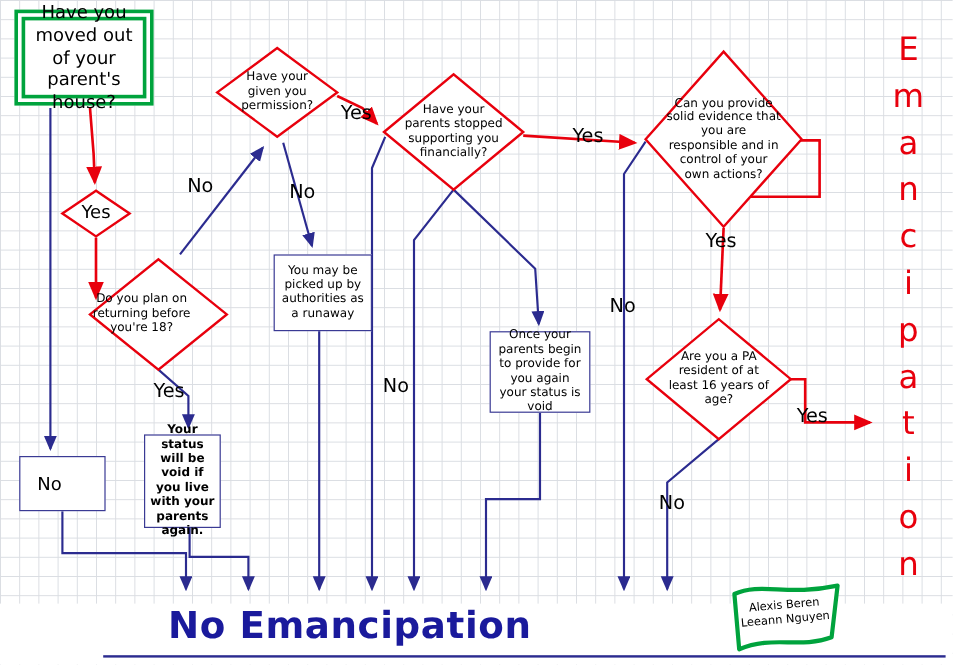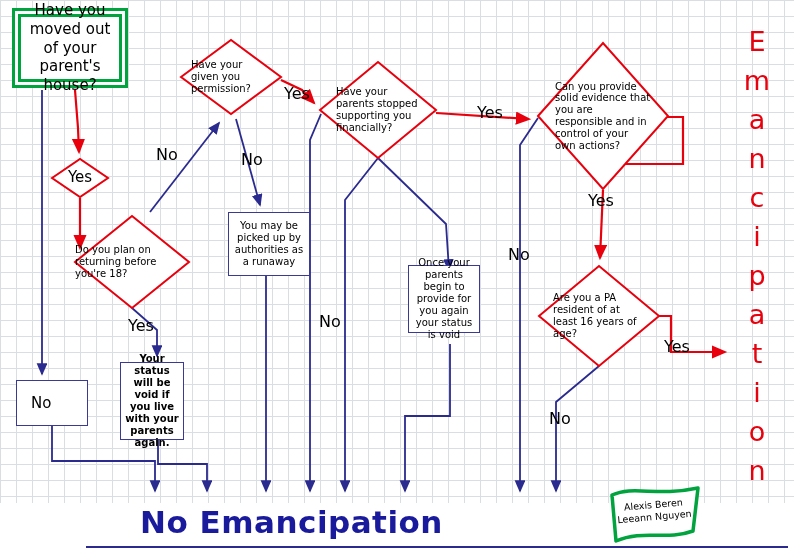--- a/index.html
+++ b/index.html
@@ -20,21 +20,21 @@
     display:flex;align-items:center;justify-content:center;
     text-align:center;font-size:10px;line-height:1.2;padding:2px 4px;box-sizing:border-box;
   }
   .start{
     background:#fff;border:9px double #00a33d;
     display:flex;align-items:center;justify-content:center;
     text-align:center;font-size:15px;line-height:1.25;box-sizing:border-box;padding:2px;
   }
   .dlabel{
     display:flex;align-items:center;justify-content:center;
-    font-size:10px;line-height:1.18;box-sizing:border-box;z-index:2;
+    text-align:center;font-size:10px;line-height:1.18;box-sizing:border-box;z-index:2;
   }
   .edge-label{font-size:16px;white-space:nowrap;}
   .bottom-title{
     left:140px;top:504px;width:450px;text-align:left;
     font-size:31px;font-weight:600;color:#1a1a9c;letter-spacing:.5px;
   }
   .vtitle{
     left:736px;top:22px;width:42px;display:flex;flex-direction:column;align-items:center;
     color:#e8000d;font-size:27px;
   }
@@ -104,21 +104,21 @@
   </div>
 
   <div class="dlabel" style="left:52px;top:159px;width:56px;height:38px;font-size:15px;">Yes</div>
   <div class="dlabel" style="left:63px;top:216px;width:110px;height:92px;padding:0 12px;">Do you plan on returning before you're 18?</div>
   <div class="dlabel" style="left:181px;top:40px;width:100px;height:74px;padding:0 10px;">Have your given you permission?</div>
   <div class="dlabel" style="left:320px;top:62px;width:116px;height:96px;padding:0 16px;">Have your parents stopped supporting you financially?</div>
   <div class="dlabel" style="left:538px;top:43px;width:130px;height:146px;padding:0 17px;">Can you provide solid evidence that you are responsible and in control of your own actions?</div>
   <div class="dlabel" style="left:539px;top:266px;width:120px;height:100px;padding:0 14px;">Are you a PA resident of at least 16 years of age?</div>
 
   <div class="node box" style="left:228px;top:212px;width:82px;height:64px;">You may be picked up by authorities as a runaway</div>
-  <div class="node box" style="left:408px;top:265px;width:72px;height:68px;">Once your parents begin to provide for you again your status is void</div>
+  <div class="node box" style="left:408px;top:276px;width:84px;height:68px;">Once your parents begin to provide for you again your status is void</div>
   <div class="node box" style="left:120px;top:362px;width:64px;height:78px;font-weight:bold;">Your status will be void if you live with your parents again.</div>
   <div class="node box" style="left:16px;top:380px;width:72px;height:46px;font-size:15px;justify-content:flex-start;padding-left:14px;">No</div>
 
   <div class="edge-label" style="left:156px;top:145px;">No</div>
   <div class="edge-label" style="left:241px;top:150px;">No</div>
   <div class="edge-label" style="left:284px;top:84px;">Yes</div>
   <div class="edge-label" style="left:477px;top:103px;">Yes</div>
   <div class="edge-label" style="left:319px;top:312px;">No</div>
   <div class="edge-label" style="left:128px;top:316px;">Yes</div>
   <div class="edge-label" style="left:588px;top:191px;">Yes</div>

